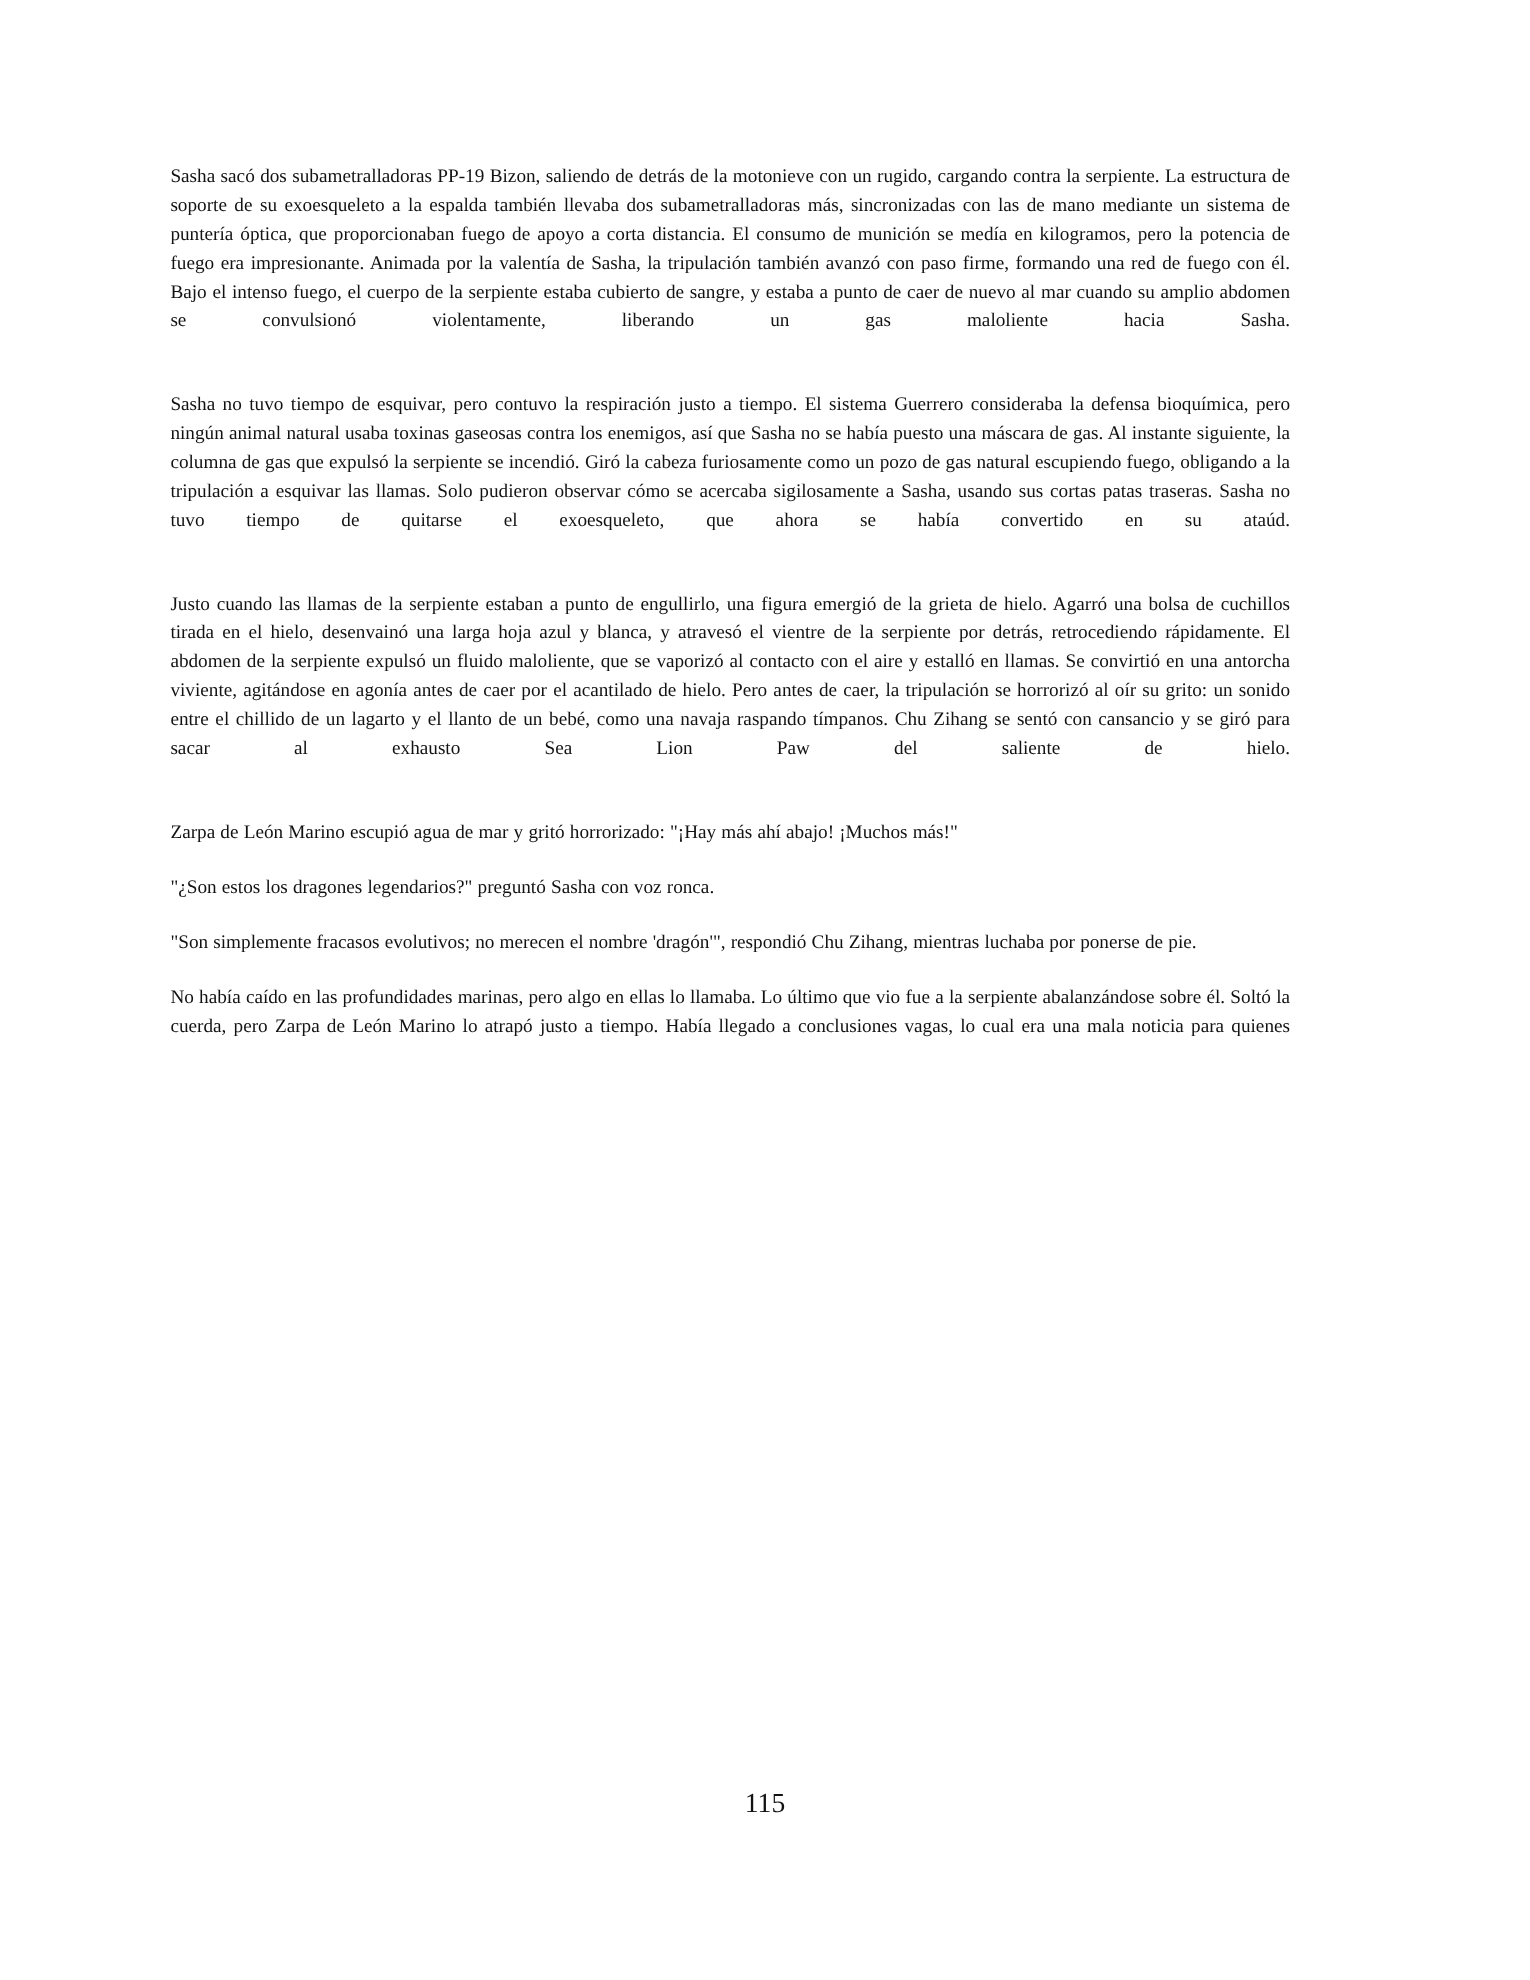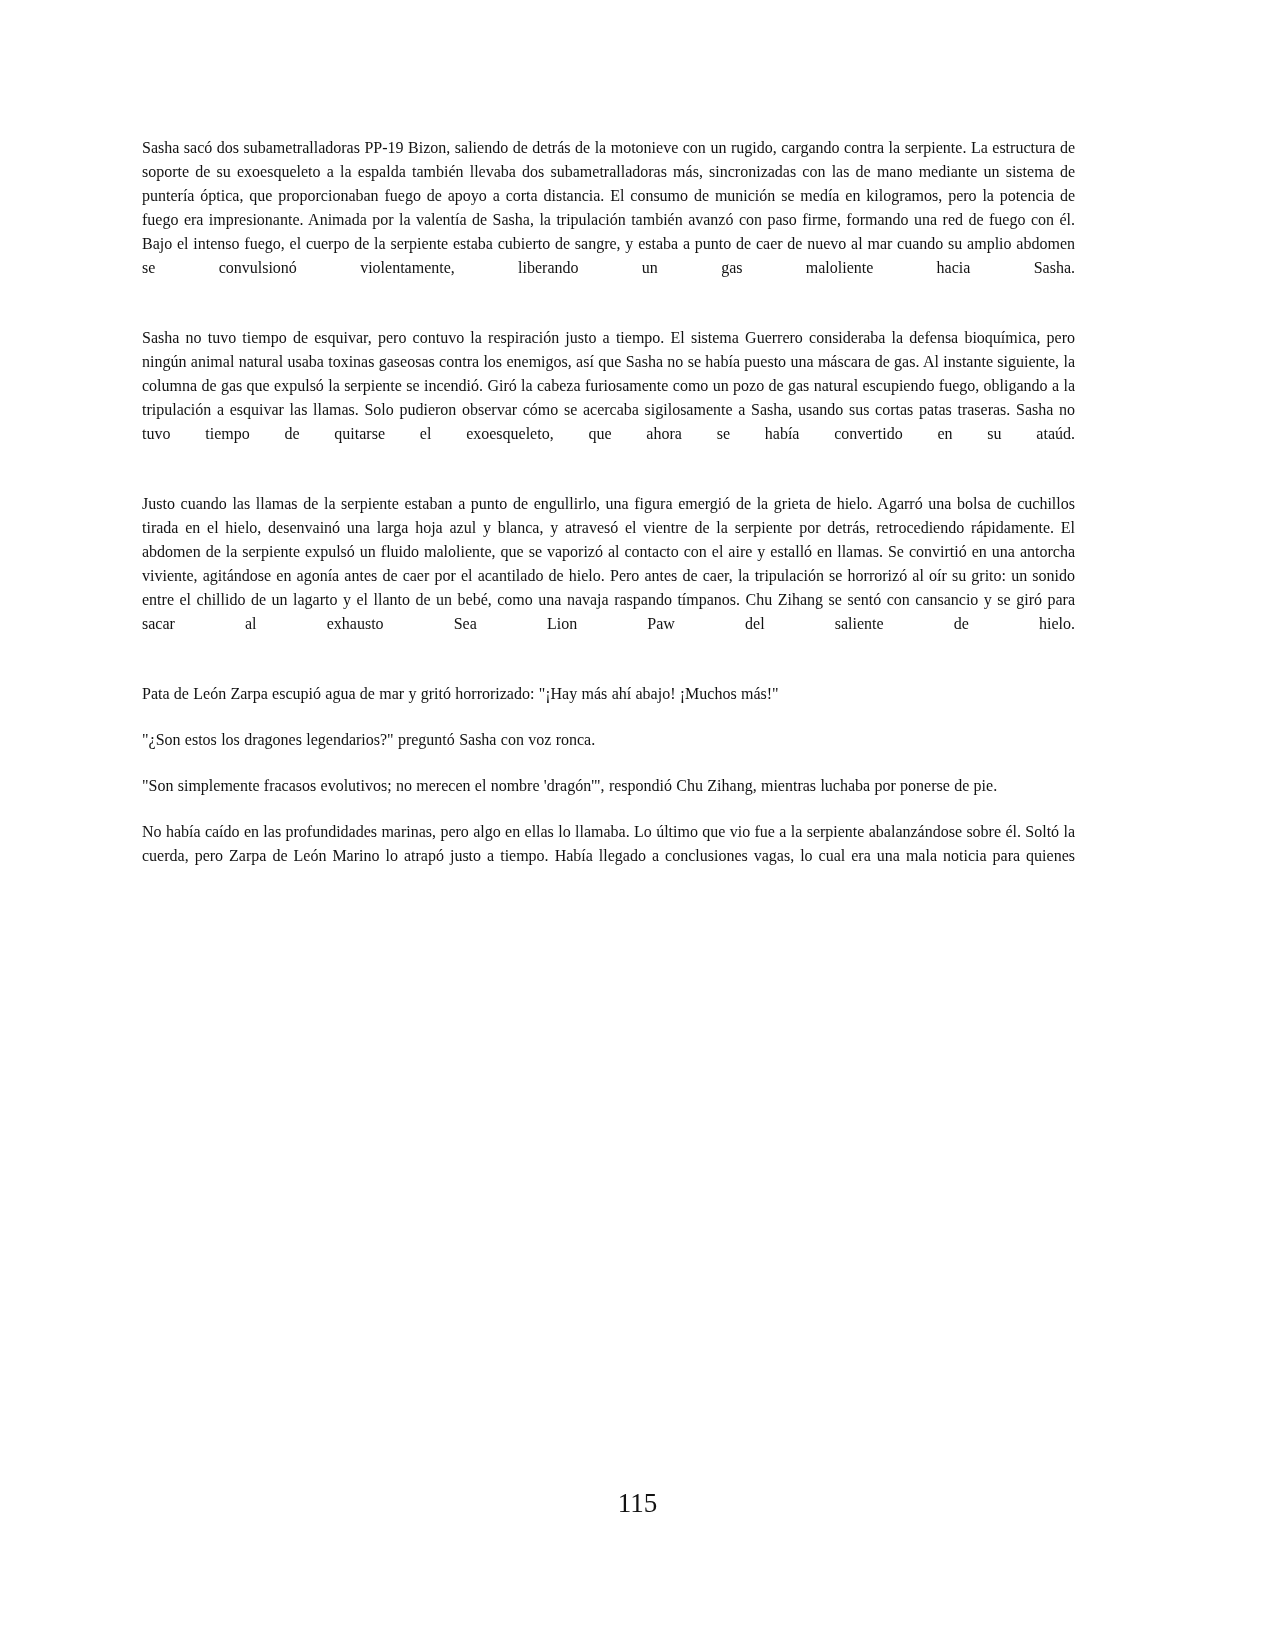--- a/index.html
+++ b/index.html
@@ -51,35 +51,35 @@
   }
   .para.no-stretch::after {
     display: none;
   }
   .page-number {
     position: absolute;
     left: 0;
     top: 1490px;
     width: 1275px;
     text-align: center;
-    font-size: 27px;
+    font-size: 23px;
     line-height: 26px;
     color: #121212;
   }
 </style>
 </head>
 <body>
 
 <div class="page">
 
   <div class="content">
     <p class="para">Sasha sacó dos subametralladoras PP-19 Bizon, saliendo de detrás de la motonieve con un rugido, cargando contra la serpiente. La estructura de soporte de su exoesqueleto a la espalda también llevaba dos subametralladoras más, sincronizadas con las de mano mediante un sistema de puntería óptica, que proporcionaban fuego de apoyo a corta distancia. El consumo de munición se medía en kilogramos, pero la potencia de fuego era impresionante. Animada por la valentía de Sasha, la tripulación también avanzó con paso firme, formando una red de fuego con él. Bajo el intenso fuego, el cuerpo de la serpiente estaba cubierto de sangre, y estaba a punto de caer de nuevo al mar cuando su amplio abdomen se convulsionó violentamente, liberando un gas maloliente hacia Sasha.</p>
     <p class="para">Sasha no tuvo tiempo de esquivar, pero contuvo la respiración justo a tiempo. El sistema Guerrero consideraba la defensa bioquímica, pero ningún animal natural usaba toxinas gaseosas contra los enemigos, así que Sasha no se había puesto una máscara de gas. Al instante siguiente, la columna de gas que expulsó la serpiente se incendió. Giró la cabeza furiosamente como un pozo de gas natural escupiendo fuego, obligando a la tripulación a esquivar las llamas. Solo pudieron observar cómo se acercaba sigilosamente a Sasha, usando sus cortas patas traseras. Sasha no tuvo tiempo de quitarse el exoesqueleto, que ahora se había convertido en su ataúd.</p>
     <p class="para">Justo cuando las llamas de la serpiente estaban a punto de engullirlo, una figura emergió de la grieta de hielo. Agarró una bolsa de cuchillos tirada en el hielo, desenvainó una larga hoja azul y blanca, y atravesó el vientre de la serpiente por detrás, retrocediendo rápidamente. El abdomen de la serpiente expulsó un fluido maloliente, que se vaporizó al contacto con el aire y estalló en llamas. Se convirtió en una antorcha viviente, agitándose en agonía antes de caer por el acantilado de hielo. Pero antes de caer, la tripulación se horrorizó al oír su grito: un sonido entre el chillido de un lagarto y el llanto de un bebé, como una navaja raspando tímpanos. Chu Zihang se sentó con cansancio y se giró para sacar al exhausto Sea Lion Paw del saliente de hielo.</p>
-    <p class="para no-stretch">Pata de León Zarpa escupió agua de mar y gritó horrorizado: "¡Hay más ahí abajo! ¡Muchos más!"</p>
+    <p class="para no-stretch">Zarpa de León Marino escupió agua de mar y gritó horrorizado: "¡Hay más ahí abajo! ¡Muchos más!"</p>
     <p class="para no-stretch">"¿Son estos los dragones legendarios?" preguntó Sasha con voz ronca.</p>
     <p class="para no-stretch">"Son simplemente fracasos evolutivos; no merecen el nombre 'dragón'", respondió Chu Zihang, mientras luchaba por ponerse de pie.</p>
     <p class="para">No había caído en las profundidades marinas, pero algo en ellas lo llamaba. Lo último que vio fue a la serpiente abalanzándose sobre él. Soltó la cuerda, pero Zarpa de León Marino lo atrapó justo a tiempo. Había llegado a conclusiones vagas, lo cual era una mala noticia para quienes</p>
   </div>
 
   <div class="page-number">115</div>
 
 </div>
 
 </body></html>

